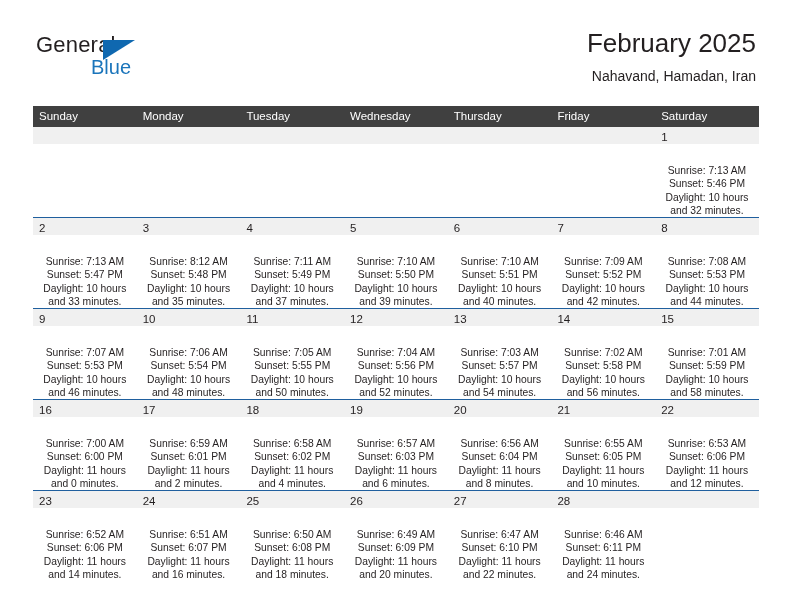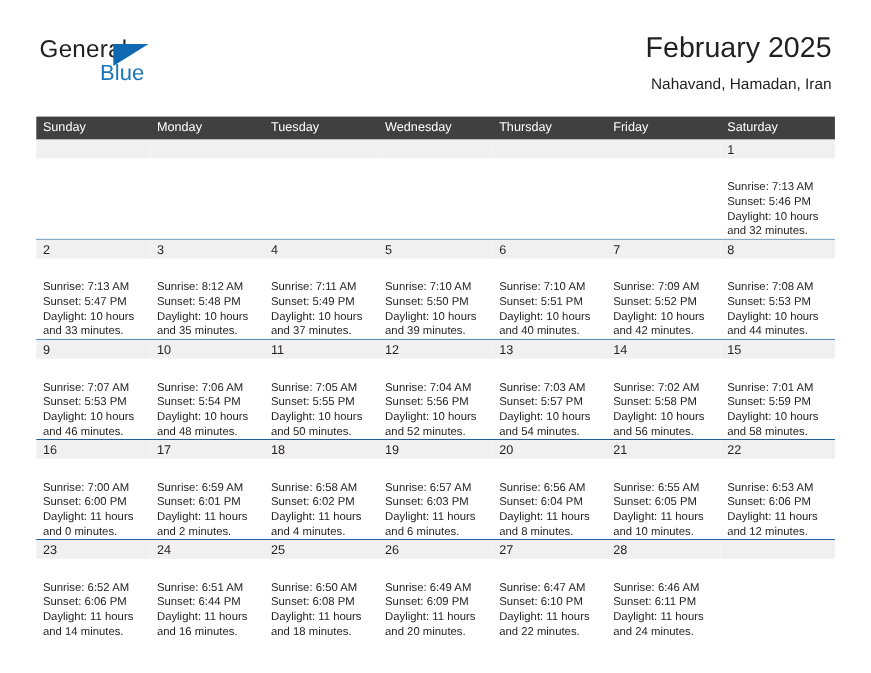--- a/index.html
+++ b/index.html
@@ -125,20 +125,21 @@
     box-sizing: border-box;
     padding-left: 6px;
   }
   .day-number {
     font-size: 11.5px;
     line-height: 17px;
     color: #231f20;
   }
   .day-body {
     padding: 20px 6px 0 6px;
+    text-align: center;
   }
   .day-line {
     font-size: 10.3px;
     line-height: 13.4px;
     color: #231f20;
     white-space: nowrap;
   }
 </style>
 </head>
 <body>
@@ -400,21 +401,21 @@
             <div class="day-line">Sunrise: 6:52 AM</div>
             <div class="day-line">Sunset: 6:06 PM</div>
             <div class="day-line">Daylight: 11 hours</div>
             <div class="day-line">and 14 minutes.</div>
           </div>
         </div>
         <div class="day-cell">
           <div class="day-strip"><span class="day-number">24</span></div>
           <div class="day-body">
             <div class="day-line">Sunrise: 6:51 AM</div>
-            <div class="day-line">Sunset: 6:44 PM</div>
+            <div class="day-line">Sunset: 6:07 PM</div>
             <div class="day-line">Daylight: 11 hours</div>
             <div class="day-line">and 16 minutes.</div>
           </div>
         </div>
         <div class="day-cell">
           <div class="day-strip"><span class="day-number">25</span></div>
           <div class="day-body">
             <div class="day-line">Sunrise: 6:50 AM</div>
             <div class="day-line">Sunset: 6:08 PM</div>
             <div class="day-line">Daylight: 11 hours</div>

